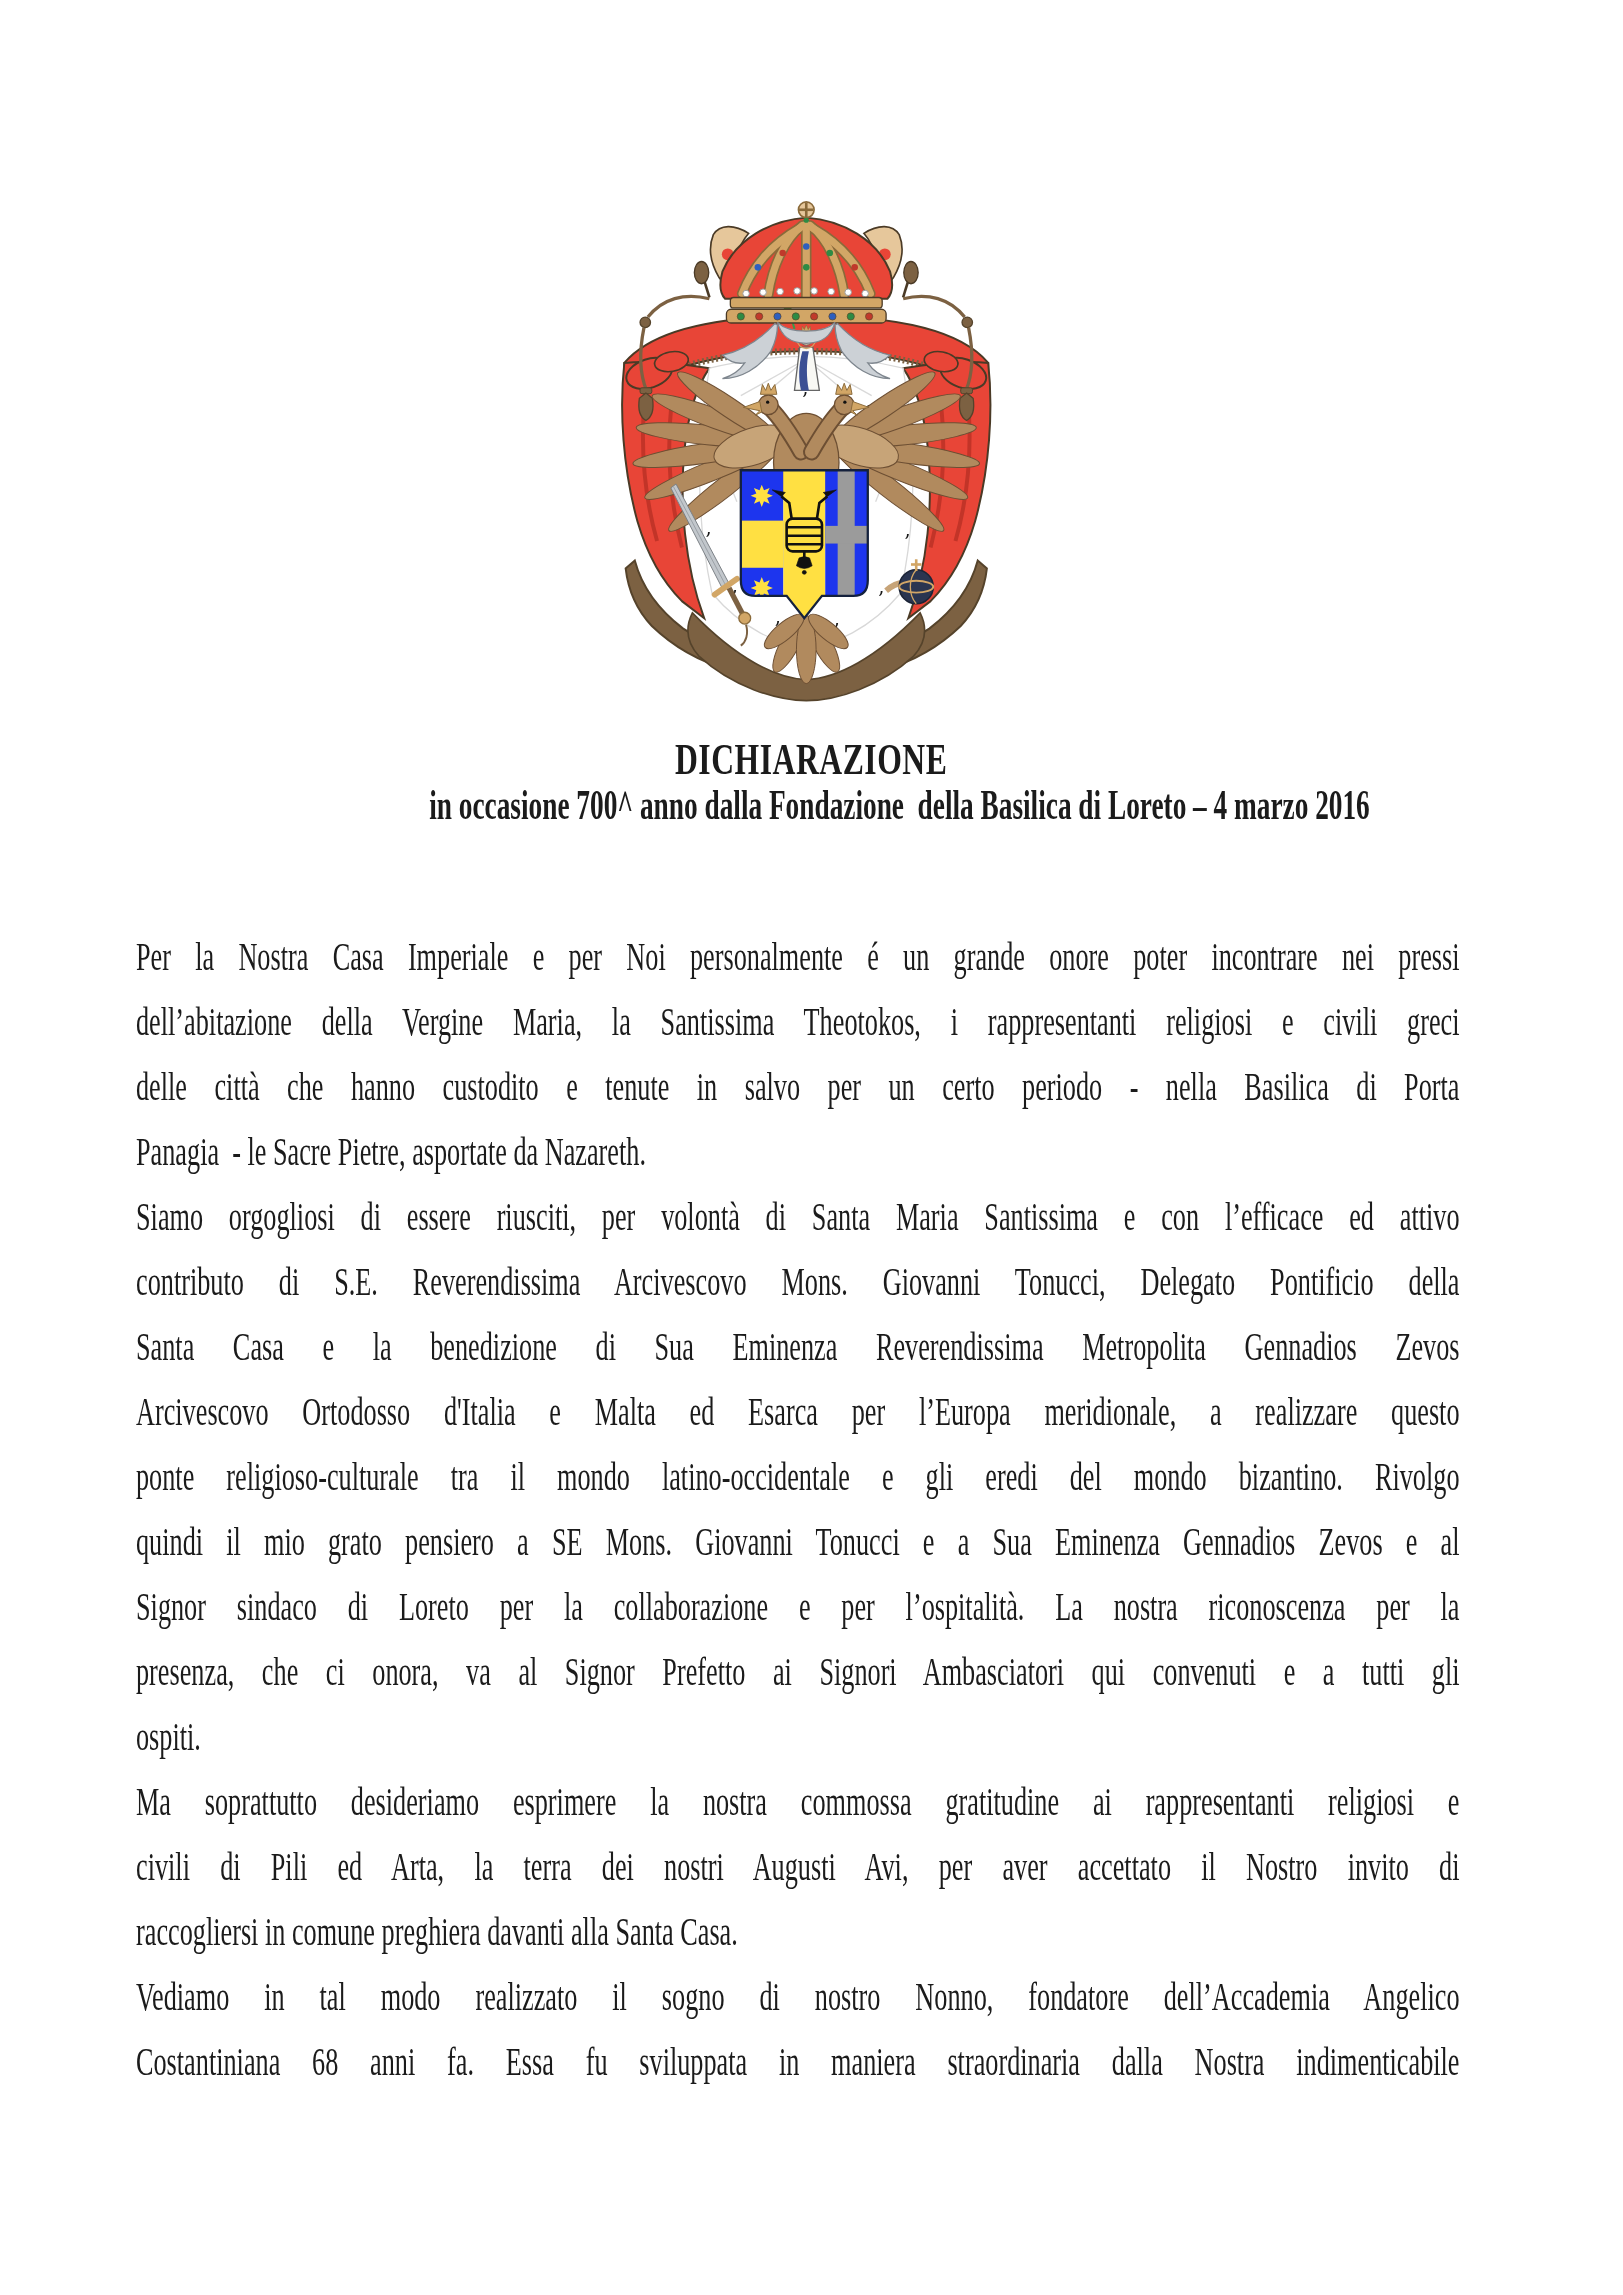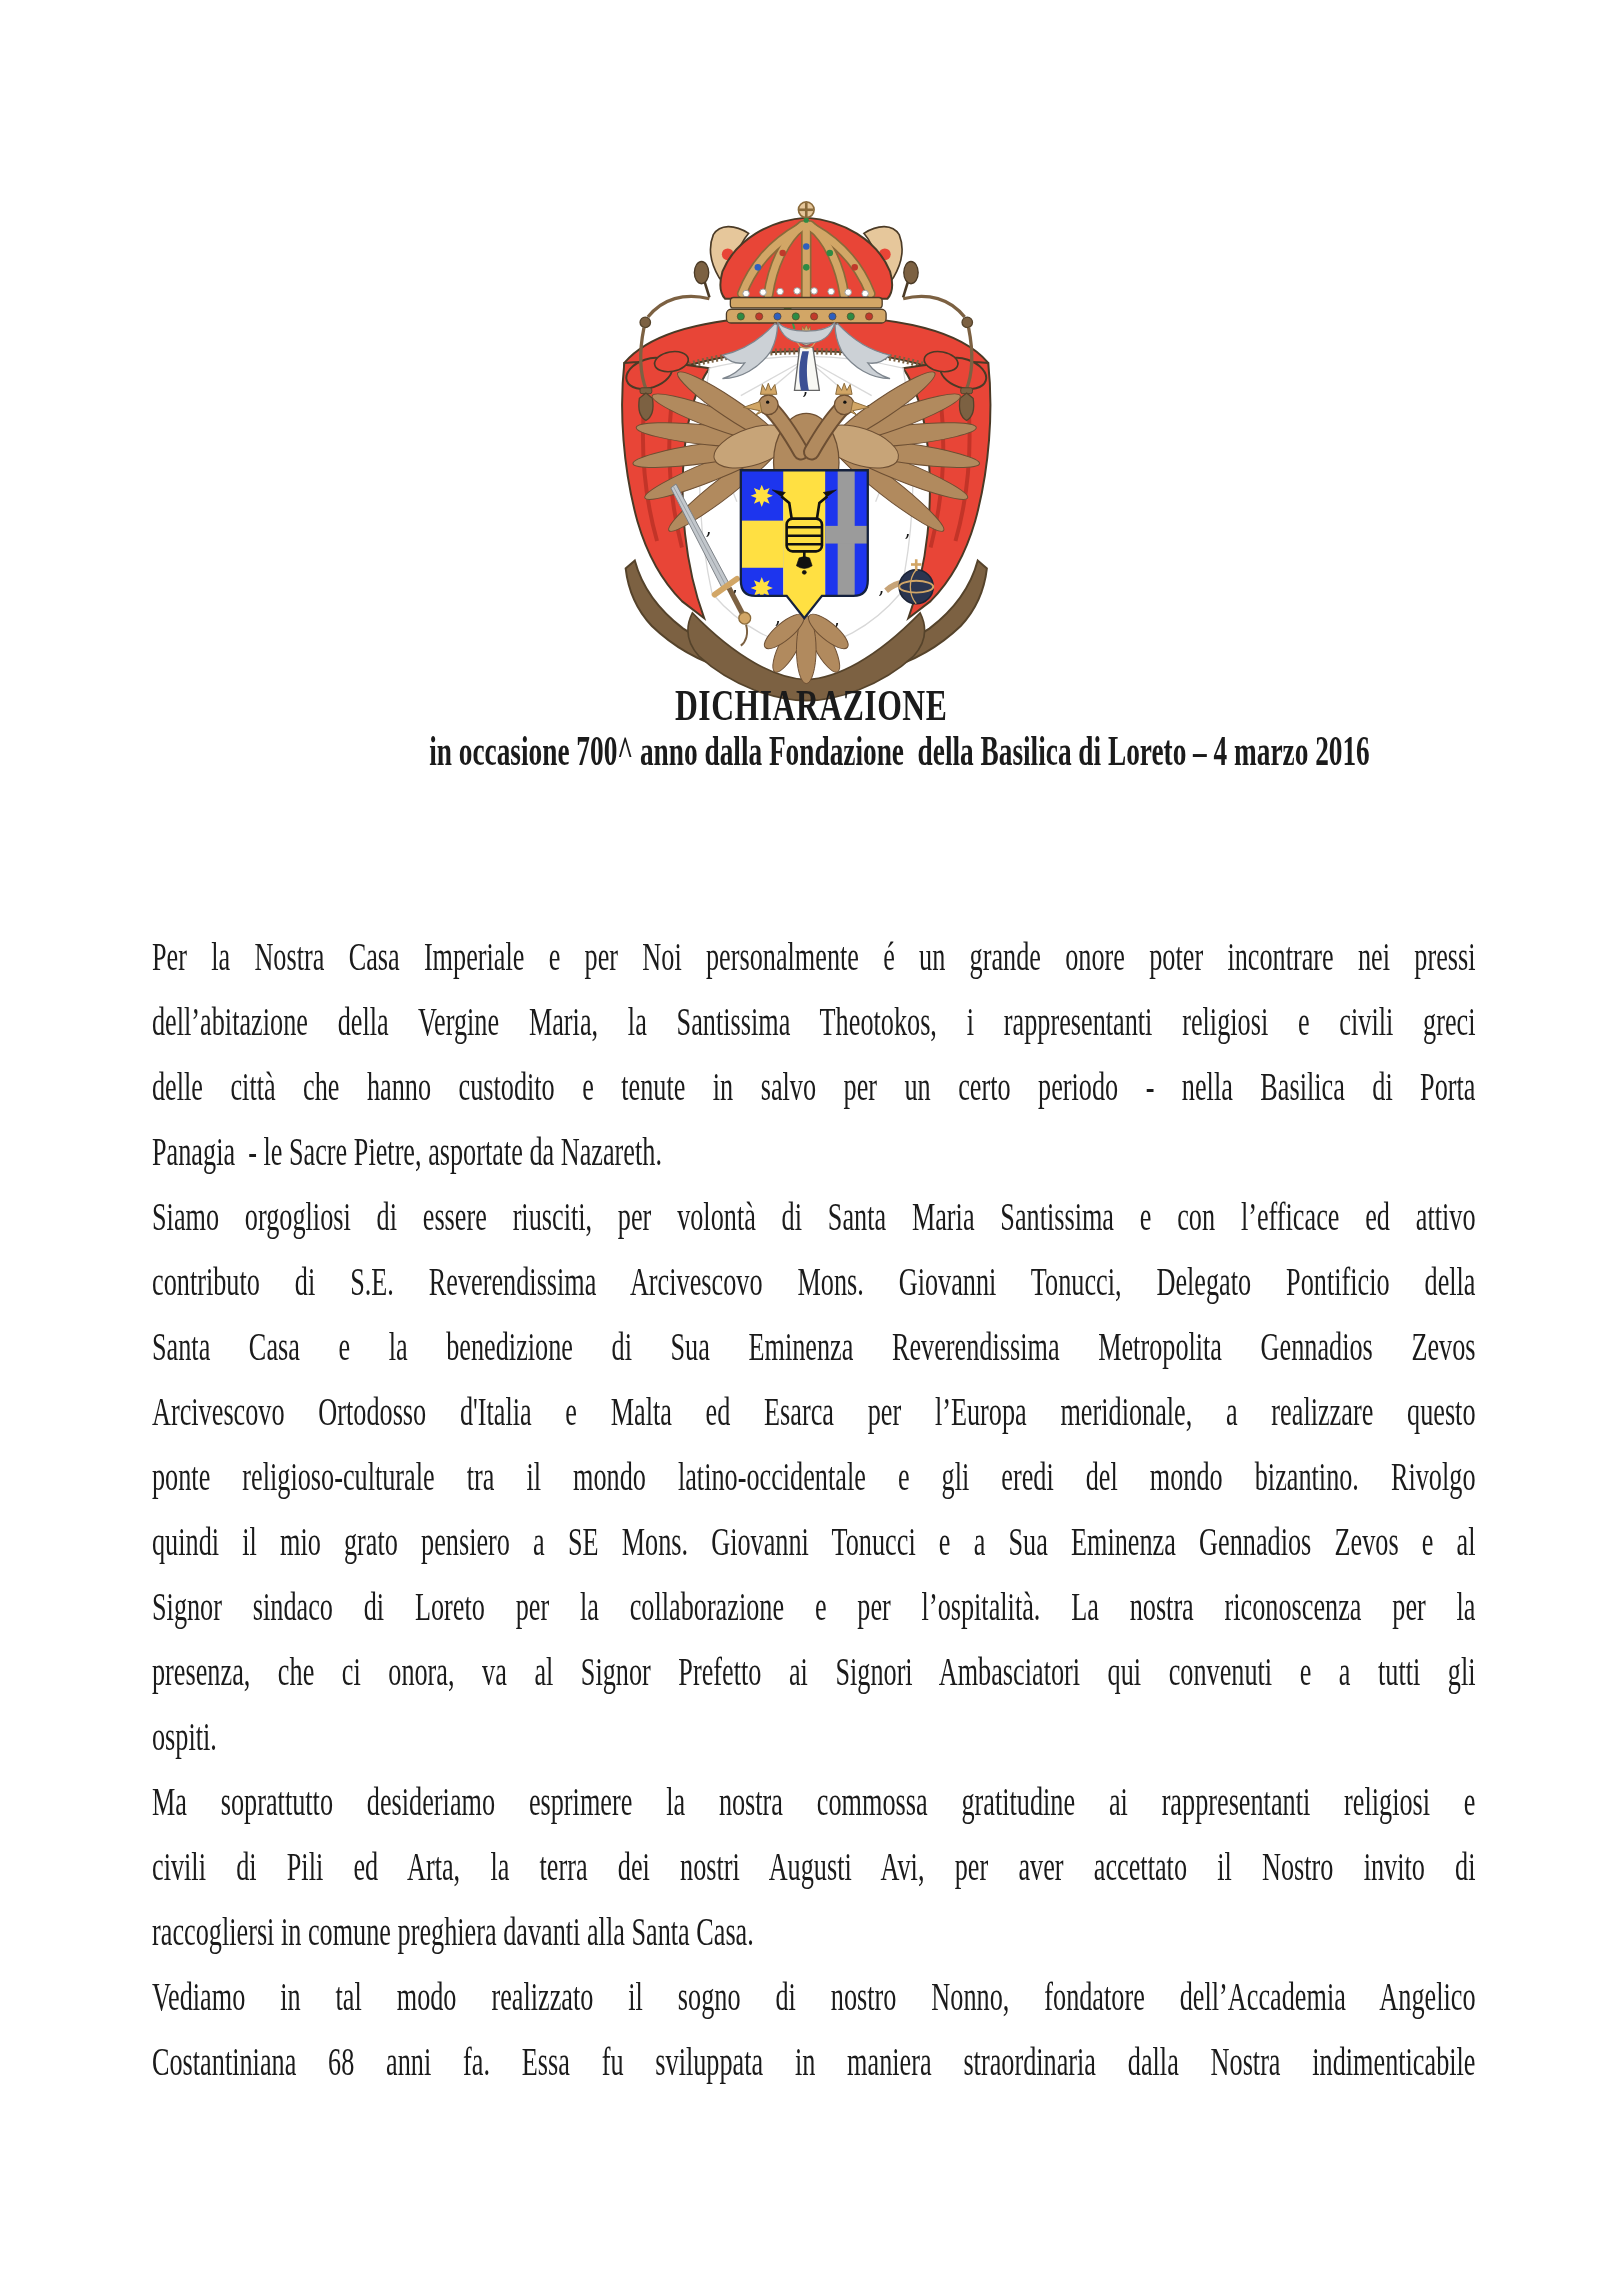--- a/index.html
+++ b/index.html
@@ -14,32 +14,32 @@
     --jewel-green:#2e8b44; --jewel-red:#c0392b; --jewel-blue:#2e5fbf;
     --navy:#2a3550; --figure-blue:#3b4f94; --leaf-green:#3a9a4a; --skin:#e8cfae;
   }
   html,body{margin:0;padding:0;overflow:hidden;}
   .page{
     position:relative;width:1623px;height:2295px;background:var(--paper);
     font-family:"Liberation Serif","DejaVu Serif",serif;color:var(--ink);
   }
   .crest{position:absolute;left:606px;top:194px;width:411px;height:508px;}
   .crest svg{width:100%;height:100%;display:block;}
-  .title-block{position:absolute;left:0;top:680px;width:1623px;text-align:center;}
+  .title-block{position:absolute;left:0;top:734px;width:1623px;text-align:center;}
   .doc-title-wrap{height:51px;}
   .doc-title{
     display:inline-block;white-space:nowrap;font-weight:bold;font-size:44px;
     transform:scaleX(0.72);transform-origin:50% 50%;letter-spacing:0.7px;
   }
   .doc-subtitle-wrap{margin-top:-3.9px;text-align:right;}
   .doc-subtitle{
     display:inline-block;white-space:nowrap;font-weight:bold;font-size:42px;
     transform:scaleX(0.65);transform-origin:50% 50%;
   }
-  .body-text{position:absolute;left:152px;top:924px;width:1323px;}
+  .body-text{position:absolute;left:136px;top:924px;width:1323px;}
   .body-text .line{
     width:2068px;height:65px;line-height:65px;font-size:41px;
     transform:scaleX(0.64);transform-origin:0 0;
     text-align:justify;text-align-last:justify;white-space:normal;
   }
   .body-text .line.no-just{text-align:left;text-align-last:left;}
   .ermine-comma{font-family:"DejaVu Serif",serif;font-size:30px;fill:#161616;}
 </style>
 </head>
 <body>

